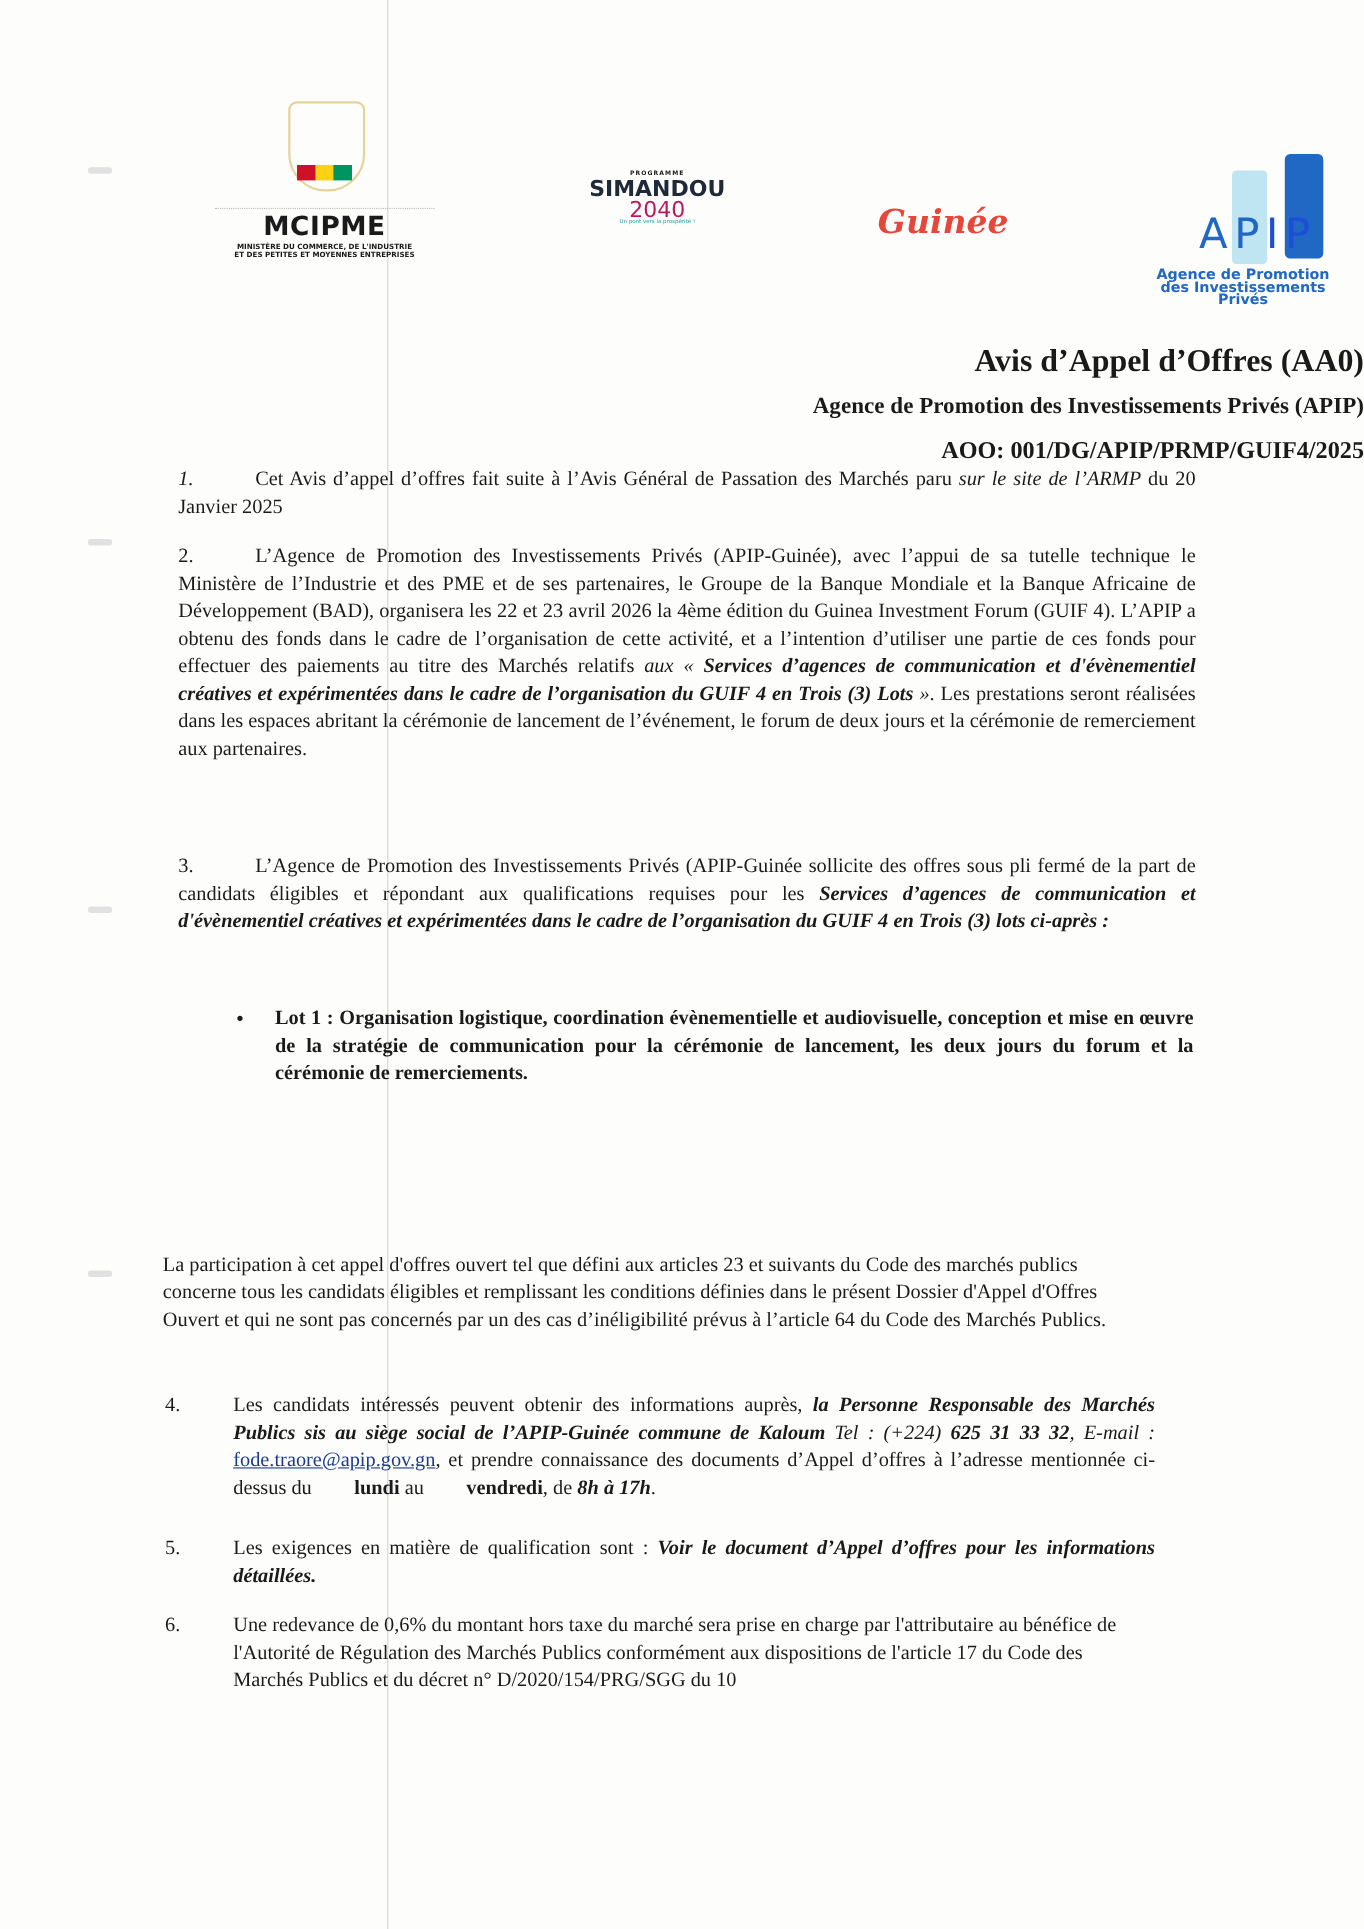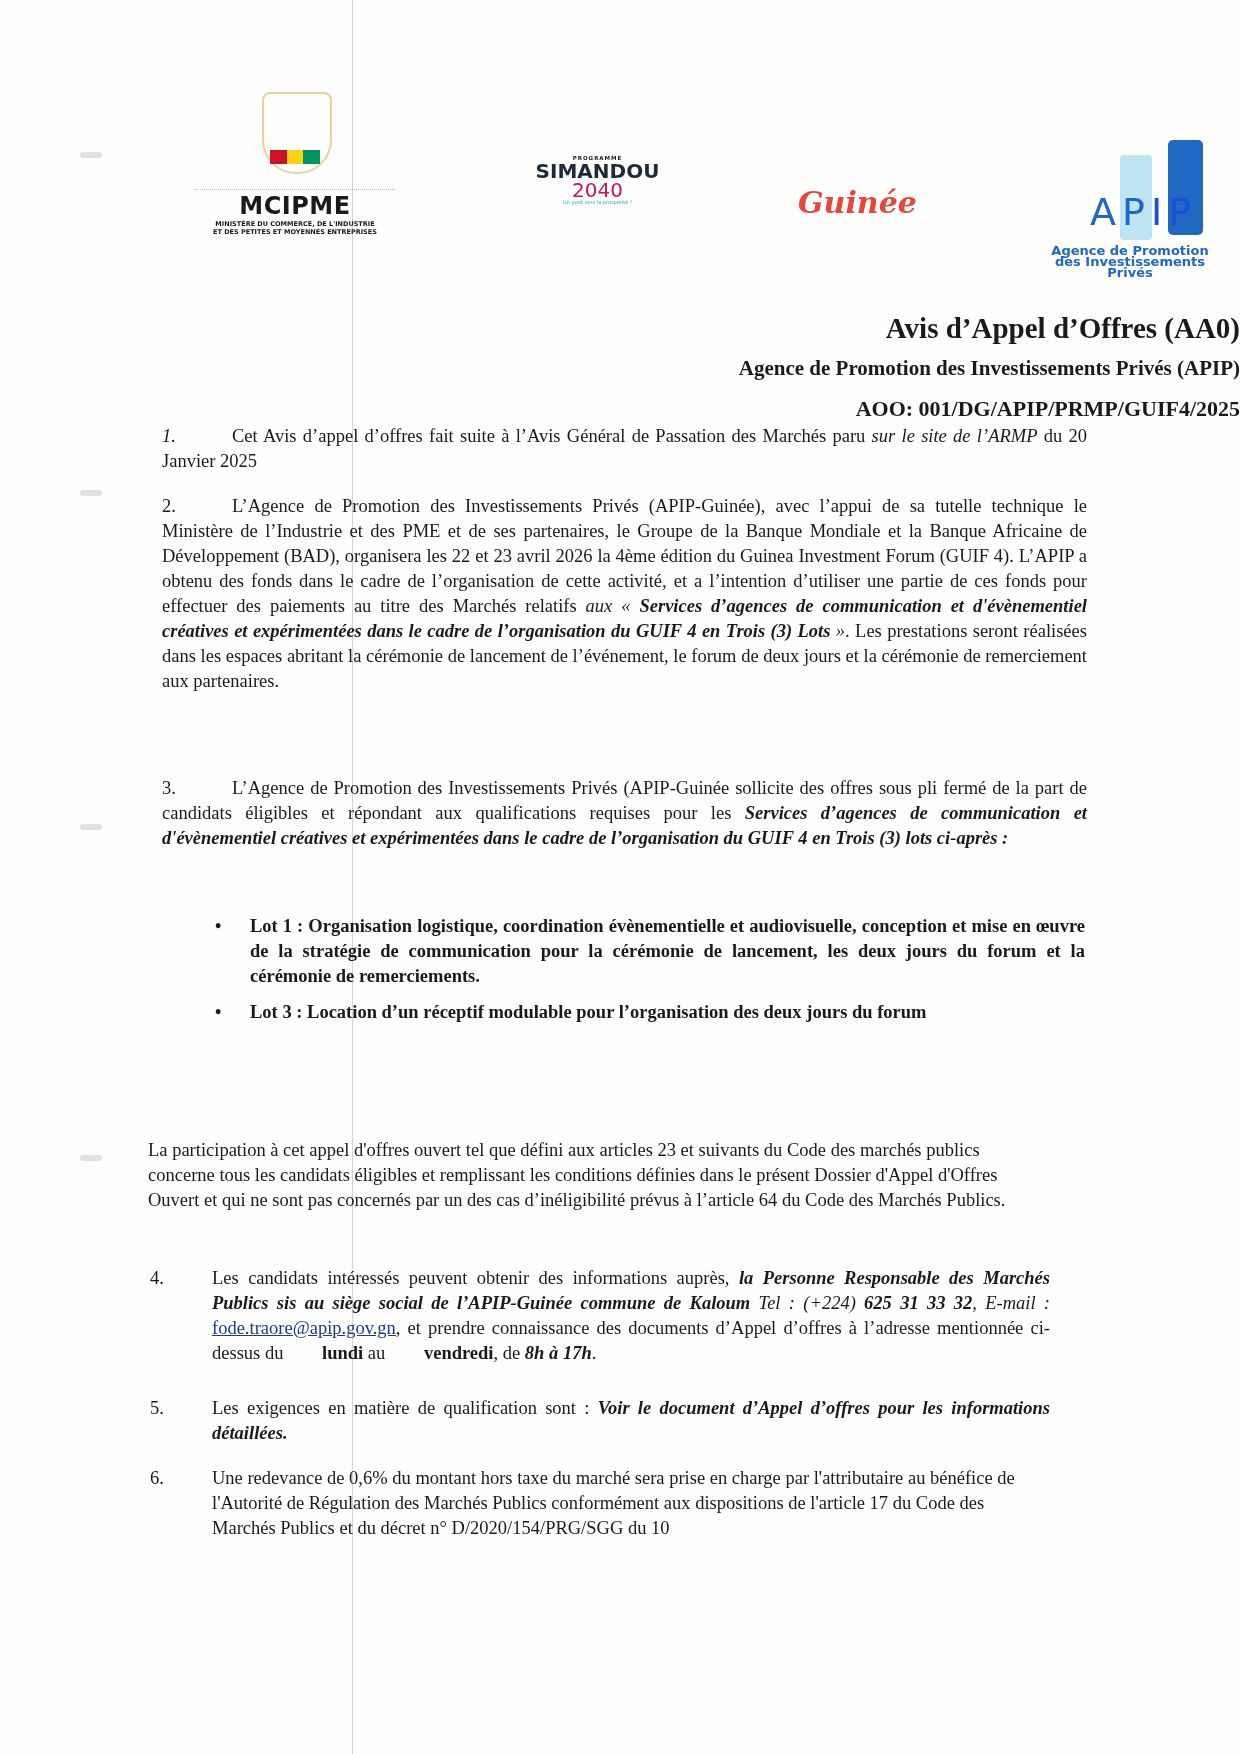--- a/index.html
+++ b/index.html
@@ -115,21 +115,20 @@
 <div class="sec" style="top:494px">
   <p><span class="num">2.</span><span>L’Agence de Promotion des Investissements Privés (APIP-Guinée), avec l’appui de sa tutelle technique le Ministère de l’Industrie et des PME et de ses partenaires, le Groupe de la Banque Mondiale et la Banque Africaine de Développement (BAD), organisera les 22 et 23 avril 2026 la 4ème édition du Guinea Investment Forum (GUIF 4). L’APIP a obtenu des fonds dans le cadre de l’organisation de cette activité, et a l’intention d’utiliser une partie de ces fonds pour effectuer des paiements au titre des Marchés relatifs </span><span class="i">aux « </span><span class="bi">Services d’agences de communication et d'évènementiel créatives et expérimentées dans le cadre de l’organisation du GUIF 4 en Trois (3) Lots</span><span class="i"> »</span><span>. Les prestations seront réalisées dans les espaces abritant la cérémonie de lancement de l’événement, le forum de deux jours et la cérémonie de remerciement aux partenaires.</span></p>
 </div>
 
 <div class="sec" style="top:776px">
   <p><span class="num">3.</span><span>L’Agence de Promotion des Investissements Privés (APIP-Guinée sollicite des offres sous pli fermé de la part de candidats éligibles et répondant aux qualifications requises pour les </span><span class="bi">Services d’agences de communication et d'évènementiel créatives et expérimentées dans le cadre de l’organisation du GUIF 4 en Trois (3) lots ci-après :</span></p>
 </div>
 
 <ul class="lots" style="top:914px">
   <li><span>Lot 1 :</span> <span>Organisation logistique, coordination évènementielle et audiovisuelle, conception et mise en œuvre de la stratégie de communication pour la cérémonie de lancement, les deux jours du forum et la cérémonie de remerciements.</span></li>
-  <li><span>Lot 3 :</span> <span>Location d’un réceptif modulable pour l’organisation des deux jours du forum</span></li>
 </ul>
 
 <div class="sec" style="top:1138px; left:148px; width:880px; text-align:left;">
   <p>La participation à cet appel d'offres ouvert tel que défini aux articles 23 et suivants du Code des marchés publics concerne tous les candidats éligibles et remplissant les conditions définies dans le présent Dossier d'Appel d'Offres Ouvert et qui ne sont pas concernés par un des cas d’inéligibilité prévus à l’article 64 du Code des Marchés Publics.</p>
 </div>
 
 <div class="sec hang" style="top:1266px; width:900px;">
   <span class="num2">4.</span>
   <p class="body"><span>Les candidats intéressés peuvent obtenir des informations auprès, </span><span class="bi">la Personne Responsable des Marchés Publics sis au siège social de l’APIP-Guinée commune de Kaloum</span><span class="i"> Tel : (+224) </span><span class="bi">625 31 33 32</span><span class="i">, E-mail : </span><a class="mail">fode.traore@apip.gov.gn</a><span>, et prendre connaissance des documents d’Appel d’offres à l’adresse mentionnée ci-dessus du </span><span class="b">lundi</span><span> au </span><span class="b">vendredi</span><span>, de </span><span class="bi">8h à 17h</span><span>.</span></p>
 </div>

